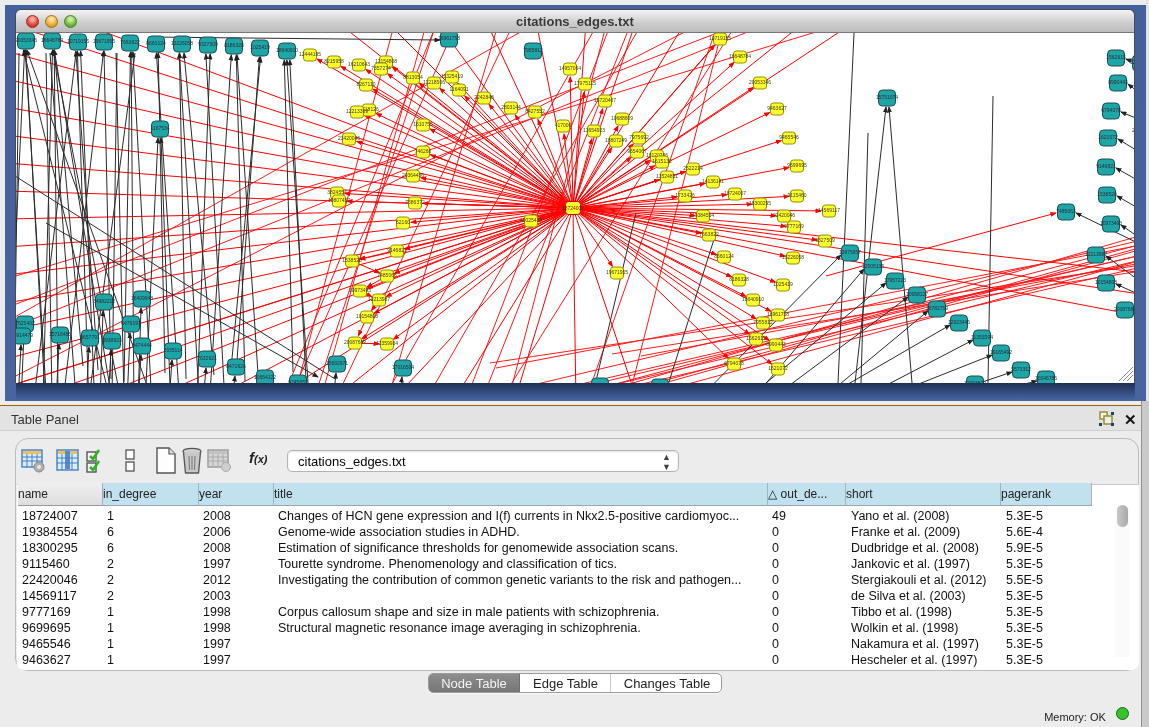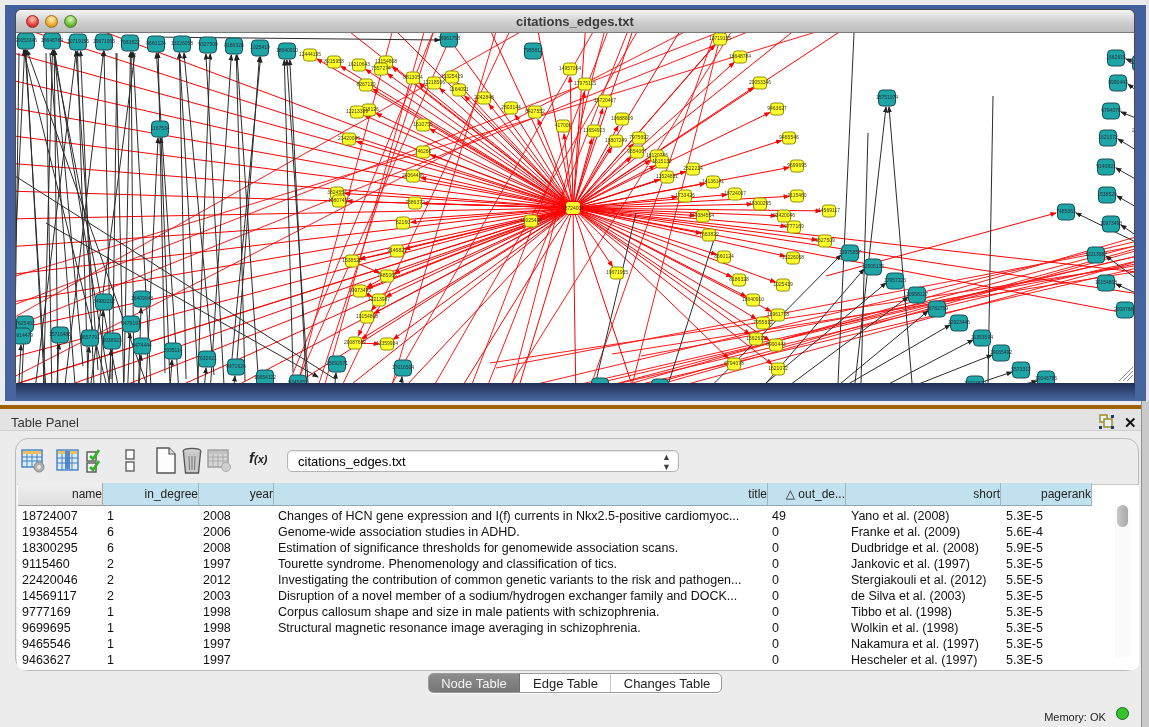--- a/index.html
+++ b/index.html
@@ -7,30 +7,30 @@
 #winshadow{position:absolute;left:11px;top:377px;width:1119px;height:18px;background:linear-gradient(rgba(5,10,30,0.62),rgba(5,10,30,0))}
 #win{position:absolute;left:11px;top:5px;width:1118px;height:372px;border-radius:5px 5px 0 0;box-shadow:0 0 0 1px #4a4a4a}
 #titlebar{position:absolute;left:0;top:0;width:100%;height:23px;border-radius:5px 5px 0 0;background:linear-gradient(#f4f4f4,#cfcfcf 55%,#bcbcbc);border-bottom:1px solid #787878}
 #title{position:absolute;width:100%;text-align:center;top:4px;font-size:13px;font-weight:bold;color:#3a3a3a}
 .light{position:absolute;top:5px;width:13px;height:13px;border-radius:50%;}
 #l1{left:10px;background:radial-gradient(circle at 50% 30%,#f8a79f 15%,#e0443a 60%,#b4231c);border:1px solid #9e2721}
 #l2{left:29px;background:radial-gradient(circle at 50% 30%,#fbe2a0 15%,#f0a829 60%,#c07d12);border:1px solid #9e6f1d}
 #l3{left:48px;background:radial-gradient(circle at 50% 30%,#c8eda0 15%,#6fb93a 60%,#498c24);border:1px solid #457f23}
 #canvas{position:absolute;left:0;top:23px;width:1118px;height:350px;background:#fff;overflow:hidden}
 #tablepanel{position:absolute;left:0;top:401px;width:1149px;height:326px;background:#ececec}
-#tp-header{position:absolute;left:0;top:4px;width:1141px;height:26px;background:#e3e3e3;border-top:4px solid #a16207;border-bottom:1px solid #d0d0d0}
+#tp-header{position:absolute;left:0;top:4px;width:1141px;height:26px;background:#e3e3e3;border-top:1px solid #a16207;border-bottom:1px solid #d0d0d0}
 #tp-header .t{position:absolute;left:11px;top:6px;font-size:13px;color:#333}
 #tpx{position:absolute;left:1124px;top:5px;font-size:15px;font-weight:bold;color:#111}
 #container{position:absolute;left:15px;top:37px;width:1124px;height:233px;border:1px solid #bbb;border-radius:13px;background:#ececec}
 #toolbar{position:absolute;left:0;top:0;width:100%;height:45px}
 #combo{position:absolute;left:271px;top:11px;width:392px;height:22px;background:#fff;border:1px solid #b4b4b4;border-radius:5px;box-shadow:inset 0 1px 2px rgba(0,0,0,0.12)}
 #combo .ct{position:absolute;left:10px;top:3px;font-size:13px;color:#000}
 #combo .ar{position:absolute;right:7px;top:1px;font-size:9px;color:#444;line-height:10px;text-align:center}
 #tablewrap{position:absolute;left:1px;top:45px;width:1122px;height:186px;background:#fff;border-top:1px solid #c9c9c9;border-radius:0 0 7px 7px;overflow:hidden}
-.th{position:absolute;top:0px;height:23px;font-size:12px;color:#222;text-align:right;line-height:23px;border-right:1px solid #9fb6bf;border-bottom:1px solid #8fa8b2}
+.th{position:absolute;top:0px;height:23px;font-size:12px;color:#222;text-align:left;line-height:23px;border-right:1px solid #9fb6bf;border-bottom:1px solid #8fa8b2}
 .th.b{background:#c2e1ef}
 .th.g{background:linear-gradient(#efefef,#dedede);border-right:1px solid #aaa;border-bottom:1px solid #999}
 #thead{position:absolute;left:0px;top:82px;width:1149px;height:23px}
 .tr{position:absolute;left:0;width:1149px;height:16px;font-size:12.5px;color:#111}
 .tr span{position:absolute;top:1px;white-space:nowrap}
 #vscroll{position:absolute;left:1115px;top:106px;width:15px;height:150px;background:#fafafa}
 #vthumb{position:absolute;left:1117px;top:104px;width:11px;height:22px;background:linear-gradient(90deg,#c8c8c8,#a8a8a8);border-radius:6px}
 #tabs{position:absolute;left:428px;top:272px;width:294px;height:20px;border:1px solid #9a9a9a;border-radius:5px;background:#fff;box-shadow:0 1px 0 rgba(255,255,255,0.7)}
 .seg{position:absolute;top:0;height:100%;font-size:13px;line-height:19px;text-align:center;color:#222}
 #seg1{left:0;width:91px;background:linear-gradient(#8d8d8d,#767676);color:#f5f5f5;border-radius:4px 0 0 4px;border-right:1px solid #6e6e6e}
@@ -721,21 +721,20 @@
         <span style="left:203px">2012</span>
         <span style="left:278px">Investigating the contribution of common genetic variants to the risk and pathogen...</span>
         <span style="left:772px">0</span>
         <span style="left:851px">Stergiakouli et al. (2012)</span>
         <span style="left:1006px">5.5E-5</span>
       </div>
       <div class="tr" style="top:187px">
         <span style="left:22px">14569117</span>
         <span style="left:107px">2</span>
         <span style="left:203px">2003</span>
-        <span style="left:278px">Disruption of a novel member of a sodium/hydrogen exchanger family and DOCK...</span>
         <span style="left:772px">0</span>
         <span style="left:851px">de Silva et al. (2003)</span>
         <span style="left:1006px">5.3E-5</span>
       </div>
       <div class="tr" style="top:203px">
         <span style="left:22px">9777169</span>
         <span style="left:107px">1</span>
         <span style="left:203px">1998</span>
         <span style="left:278px">Corpus callosum shape and size in male patients with schizophrenia.</span>
         <span style="left:772px">0</span>

